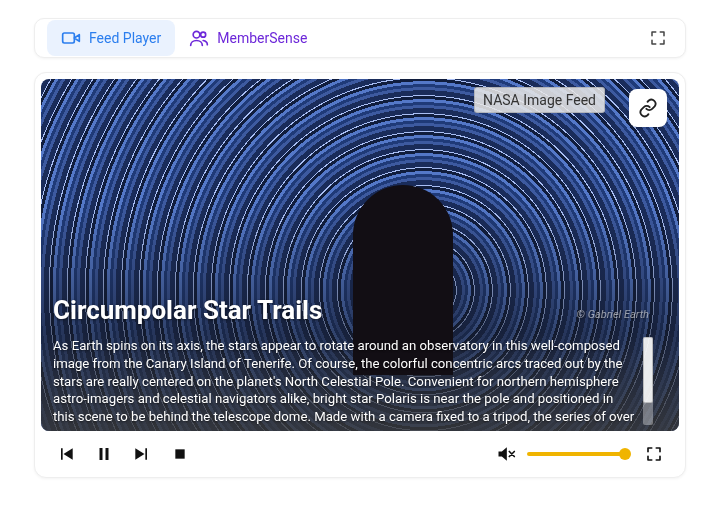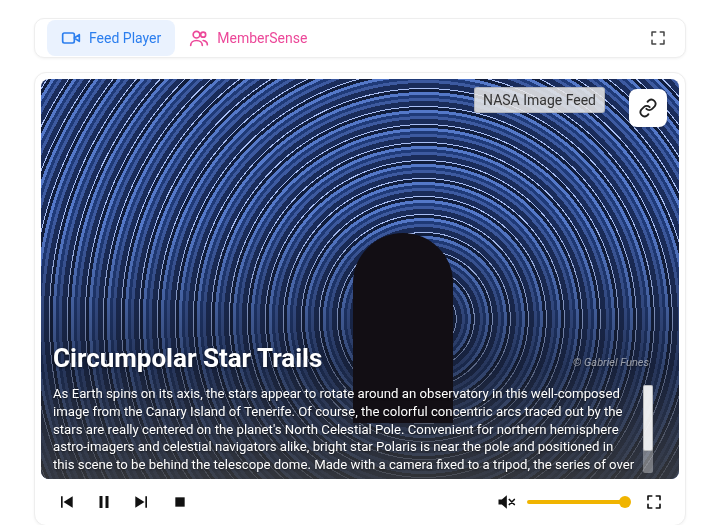--- a/index.html
+++ b/index.html
@@ -20,21 +20,21 @@
     box-shadow: 0 1px 3px rgba(0,0,0,0.05);
     padding: 1px 12px;
   }
   .tab {
     display: inline-flex;
     align-items: center;
     gap: 8px;
     padding: 8px 14px;
     border-radius: 8px;
     font-size: 14px;
-    color: #ec4899;
+    color: #6d28d9;
     cursor: pointer;
   }
   .tab.active {
     background: #eaf2fe;
     color: #2b7eee;
   }
   .tab .icon { display:inline-flex; }
   .spacer { flex: 1; }
   .fs-btn {
     display:inline-flex;
@@ -50,21 +50,21 @@
     background: #fff;
     border: 1px solid #eee;
     border-radius: 12px;
     box-shadow: 0 1px 3px rgba(0,0,0,0.05);
     padding: 6px;
   }
   .hero {
     position: relative;
     border-radius: 8px;
     overflow: hidden;
-    height: 400px;
+    height: 352px;
     background:
       radial-gradient(circle at 60% 60%, rgba(255,255,255,0) 0%, rgba(255,255,255,0) 4%, rgba(200,210,255,0.15) 4.3%, rgba(255,255,255,0) 4.6%),
       repeating-radial-gradient(circle at 60% 60%,
         #1a2c5a 0px, #1a2c5a 2px,
         #3d5aa0 2px, #3d5aa0 5px,
         #1f3a78 5px, #1f3a78 8px,
         #5478c8 8px, #5478c8 11px,
         #101d3d 11px, #101d3d 14px,
         #a9bff5 14px, #a9bff5 15px,
         #1a2c5a 15px, #1a2c5a 18px
@@ -247,21 +247,21 @@
       <div class="top"></div>
         <div class="body"></div>
     </div>
     <div class="badge">NASA Image Feed</div>
     <div class="link-btn">
       <svg width="20" height="20" viewBox="0 0 24 24" fill="none" stroke="currentColor" stroke-width="2.2" stroke-linecap="round" stroke-linejoin="round">
           <path d="M10 13a5 5 0 0 0 7 0l3-3a5 5 0 0 0-7-7l-1.5 1.5"></path>
           <path d="M14 11a5 5 0 0 0-7 0l-3 3a5 5 0 0 0 7 7l1.5-1.5"></path>
         </svg>
     </div>
-    <div class="credit">© Gabriel Funes</div>
+    <div class="credit">© Gabriel Earth</div>
     <div class="text-block">
       <div class="title">Circumpolar Star Trails</div>
       <div class="desc-wrap">
         <div class="desc">As Earth spins on its axis, the stars appear to rotate around an observatory in this well-composed image from the Canary Island of Tenerife. Of course, the colorful concentric arcs traced out by the stars are really centered on the planet's North Celestial Pole. Convenient for northern hemisphere astro-imagers and celestial navigators alike, bright star Polaris is near the pole and positioned in this scene to be behind the telescope dome. Made with a camera fixed to a tripod, the series of over 200 stacked digital exposures</div>
         <div class="scrollbar">
           <div class="thumb"></div>
         </div>
       </div>
     </div>
   </div>

